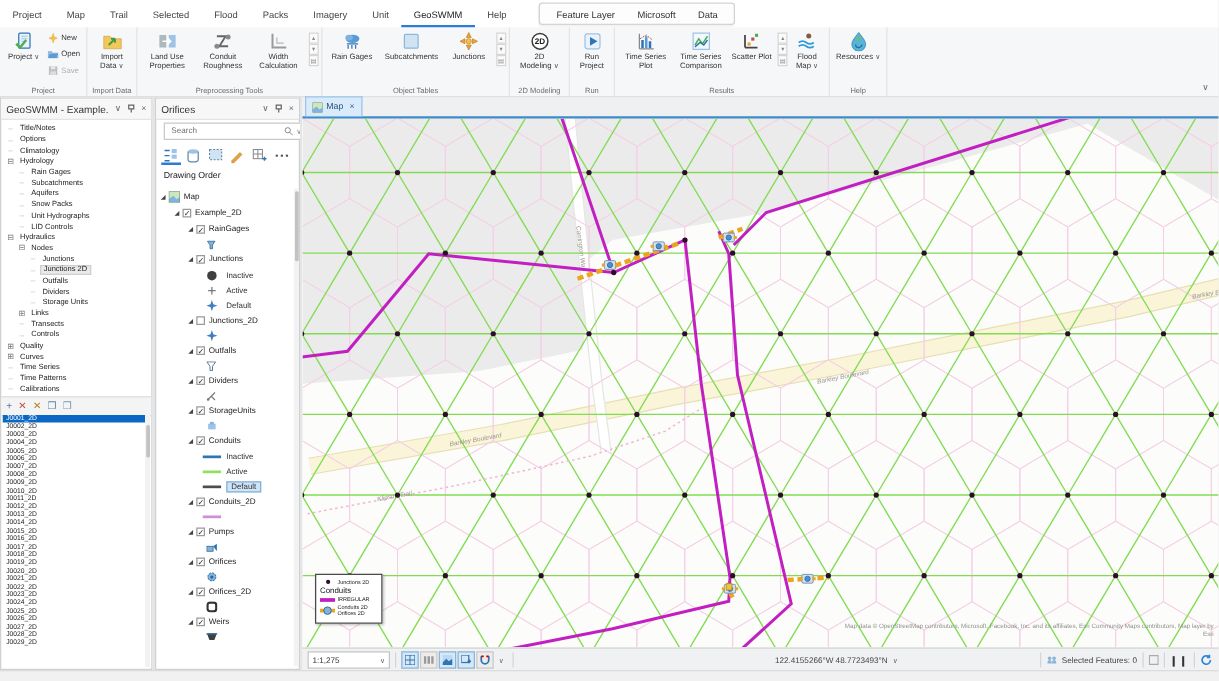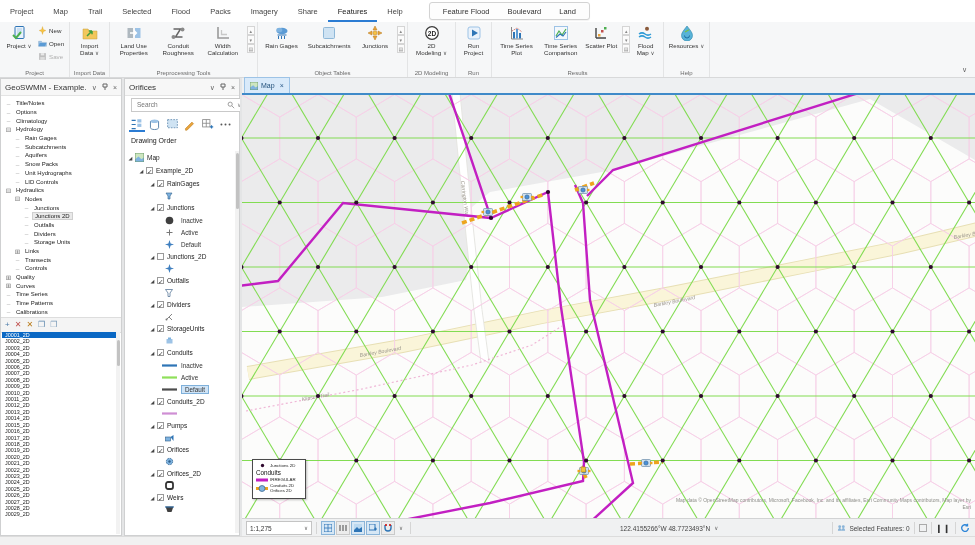--- a/index.html
+++ b/index.html
@@ -88,29 +88,29 @@
 
   <div class="menubar">
     <div id="menuTabs" style="display:flex;height:100%;">
         <div class="menutab">Project</div>
         <div class="menutab">Map</div>
         <div class="menutab">Trail</div>
         <div class="menutab">Selected</div>
         <div class="menutab">Flood</div>
         <div class="menutab">Packs</div>
         <div class="menutab">Imagery</div>
-        <div class="menutab">Share</div>
-        <div class="menutab active">Features</div>
+        <div class="menutab">Unit</div>
+        <div class="menutab active">GeoSWMM</div>
         <div class="menutab">Help</div>
       </div>
     <div class="ctxbox">
       <div id="ctxTabs" style="display:flex;">
-          <div class="ctxtab">Feature Flood</div>
-          <div class="ctxtab">Boulevard</div>
-          <div class="ctxtab">Land</div>
+          <div class="ctxtab">Feature Layer</div>
+          <div class="ctxtab">Microsoft</div>
+          <div class="ctxtab">Data</div>
         </div>
     </div>
   </div>
 
   <div class="ribbon" id="ribbon">
       <div class="rgroup" style="width: 70px;">
         <div class="bigbtn" style="width: 30px;">
           <div class="bicon">
             <svg width="16" height="16" viewBox="0 0 16 16">
               <rect x="4" y="1.5" width="9" height="12" rx="1" fill="#eaf2fb" stroke="#2e75b6"></rect>

